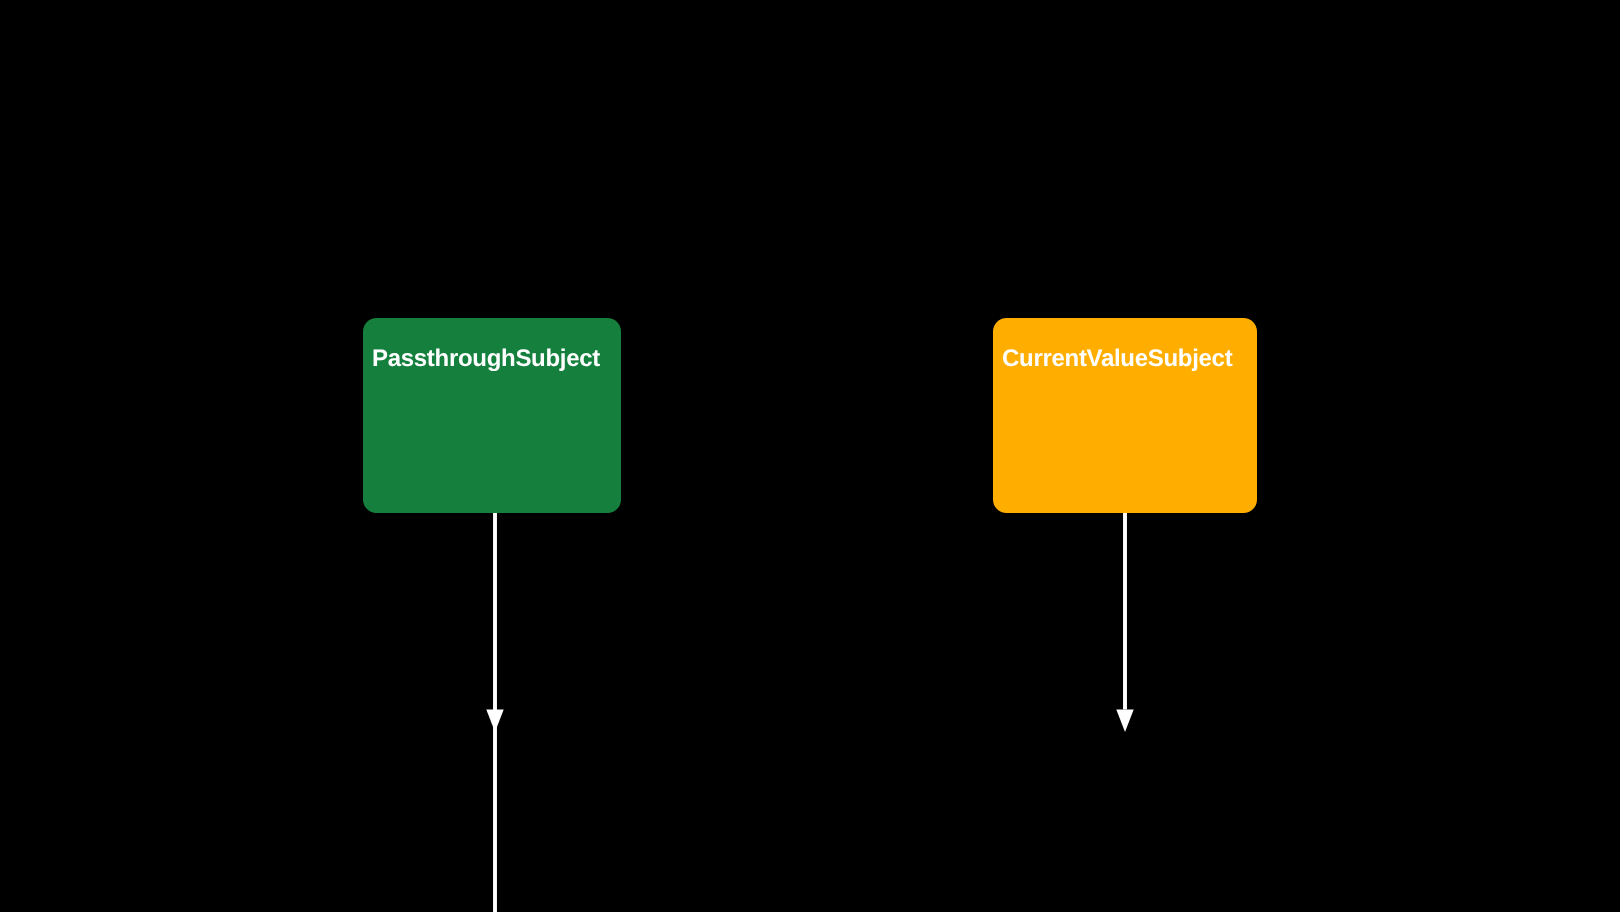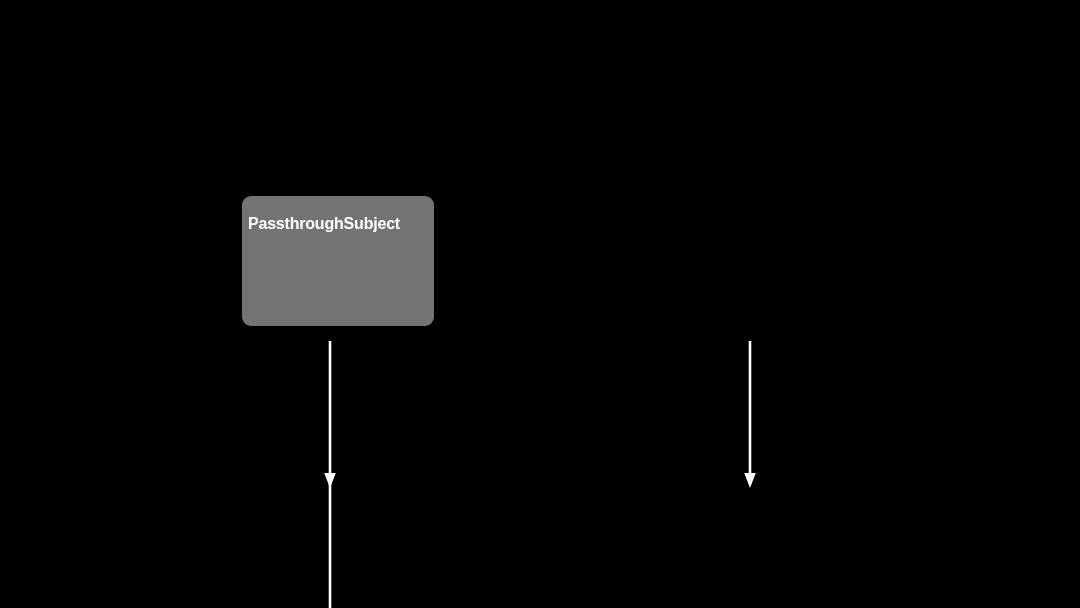--- a/index.html
+++ b/index.html
@@ -58,18 +58,21 @@
     </svg>
   </div>
 
   <div class="edge" style="left:730px; top:341px; width:40px; height:150px;">
     <svg width="40" height="150" viewBox="0 0 40 150" aria-hidden="true">
       <line x1="20" y1="0" x2="20" y2="132" stroke="#ffffff" stroke-width="2.6"></line>
       <polygon points="14.2,132 25.8,132 20,147" fill="#ffffff"></polygon>
     </svg>
   </div>
 
-  <div class="node" style="left:242px; top:196px; width:192px; height:130px; background:#737373;">
+  <div class="node" style="left:242px; top:212px; width:172px; height:130px; background:#15803d;">
     <span class="node-label">PassthroughSubject</span>
   </div>
 
+  <div class="node" style="left:662px; top:212px; width:176px; height:130px; background:#ffae00;">
+    <span class="node-label">CurrentValueSubject</span>
+  </div>
 
 </div>
 
 </body></html>

